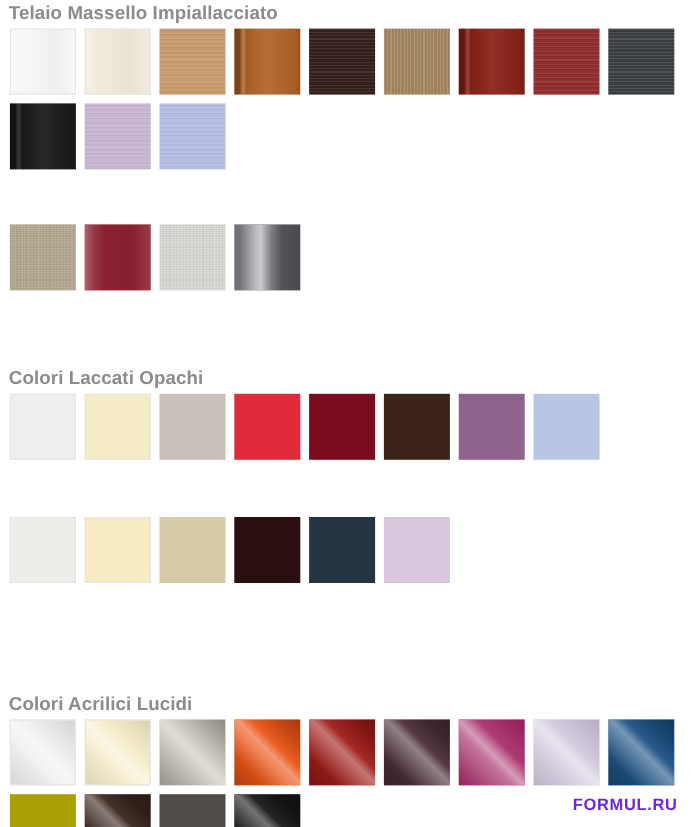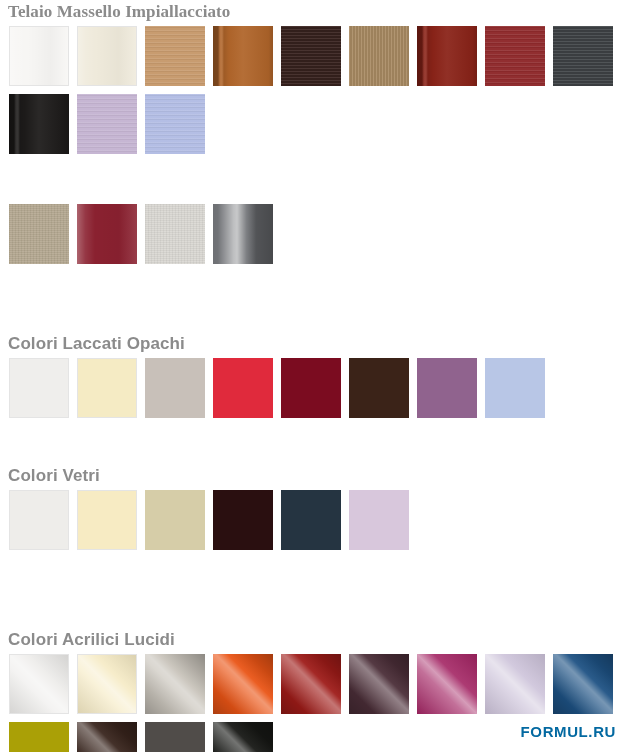--- a/index.html
+++ b/index.html
@@ -158,32 +158,32 @@
         rgba(255,255,255,0.10) 7px, rgba(255,255,255,0.12) 9px,
         rgba(0,0,0,0.10) 11px, rgba(0,0,0,0.02) 16px,
         rgba(255,255,255,0.06) 50%,
         rgba(0,0,0,0.06) 92%, rgba(0,0,0,0.16) 100%);
   }
 
   .watermark {
     position: absolute;
     right: 12px;
     bottom: 12px;
-    color: #0369a1;
+    color: #6d28d9;
     font-size: 15px;
     font-weight: bold;
     letter-spacing: 0.6px;
     font-family: "Liberation Sans", sans-serif;
   }
 </style>
 </head>
 <body>
 
 <div id="catalog">
-    <div class="section" style="position: absolute; left: 0px; top: 2px; width: 628px; font-family: Liberation Serif, serif;">
+    <div class="section" style="position: absolute; left: 0px; top: 2px; width: 628px;">
       <div class="section-title">Telaio Massello Impiallacciato</div>
       <div class="swatch-row" style="margin-top: 4px;">
         <div class="swatch bordered" style="background-color: rgb(247, 246, 244);">
           <div class="grain sheen-panel"></div>
         </div>
         <div class="swatch bordered" style="background-color: rgb(239, 234, 219);">
           <div class="grain sheen-panel"></div>
         </div>
         <div class="swatch" style="background-color: rgb(199, 154, 109);">
           <div class="grain grain-h"></div>
@@ -242,21 +242,20 @@
         <div class="swatch bordered" style="background-color: rgb(245, 235, 196);"></div>
         <div class="swatch" style="background-color: rgb(200, 192, 185);"></div>
         <div class="swatch" style="background-color: rgb(224, 42, 60);"></div>
         <div class="swatch" style="background-color: rgb(123, 12, 32);"></div>
         <div class="swatch" style="background-color: rgb(59, 35, 24);"></div>
         <div class="swatch" style="background-color: rgb(144, 99, 142);"></div>
         <div class="swatch" style="background-color: rgb(184, 198, 230);"></div>
       </div>
     </div>
     <div class="section" style="position: absolute; left: 0px; top: 466px; width: 628px;">
-      <div class="section-title">Colori Vetri</div>
       <div class="swatch-row" style="margin-top: 4px;">
         <div class="swatch bordered" style="background-color: rgb(238, 237, 234);"></div>
         <div class="swatch bordered" style="background-color: rgb(247, 235, 195);"></div>
         <div class="swatch" style="background-color: rgb(214, 205, 168);"></div>
         <div class="swatch" style="background-color: rgb(42, 15, 16);"></div>
         <div class="swatch" style="background-color: rgb(37, 52, 65);"></div>
         <div class="swatch" style="background-color: rgb(216, 199, 220);"></div>
       </div>
     </div>
     <div class="section" style="position: absolute; left: 0px; top: 630px; width: 536px;">

